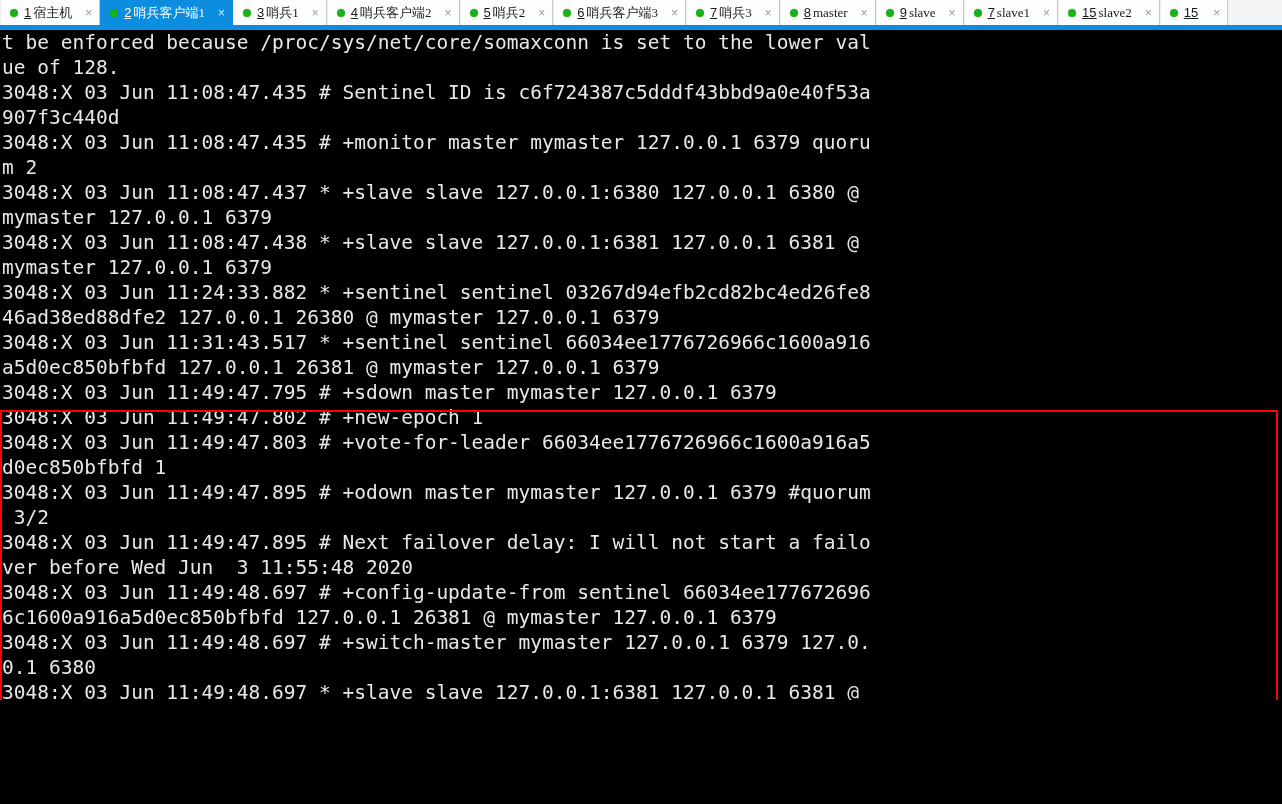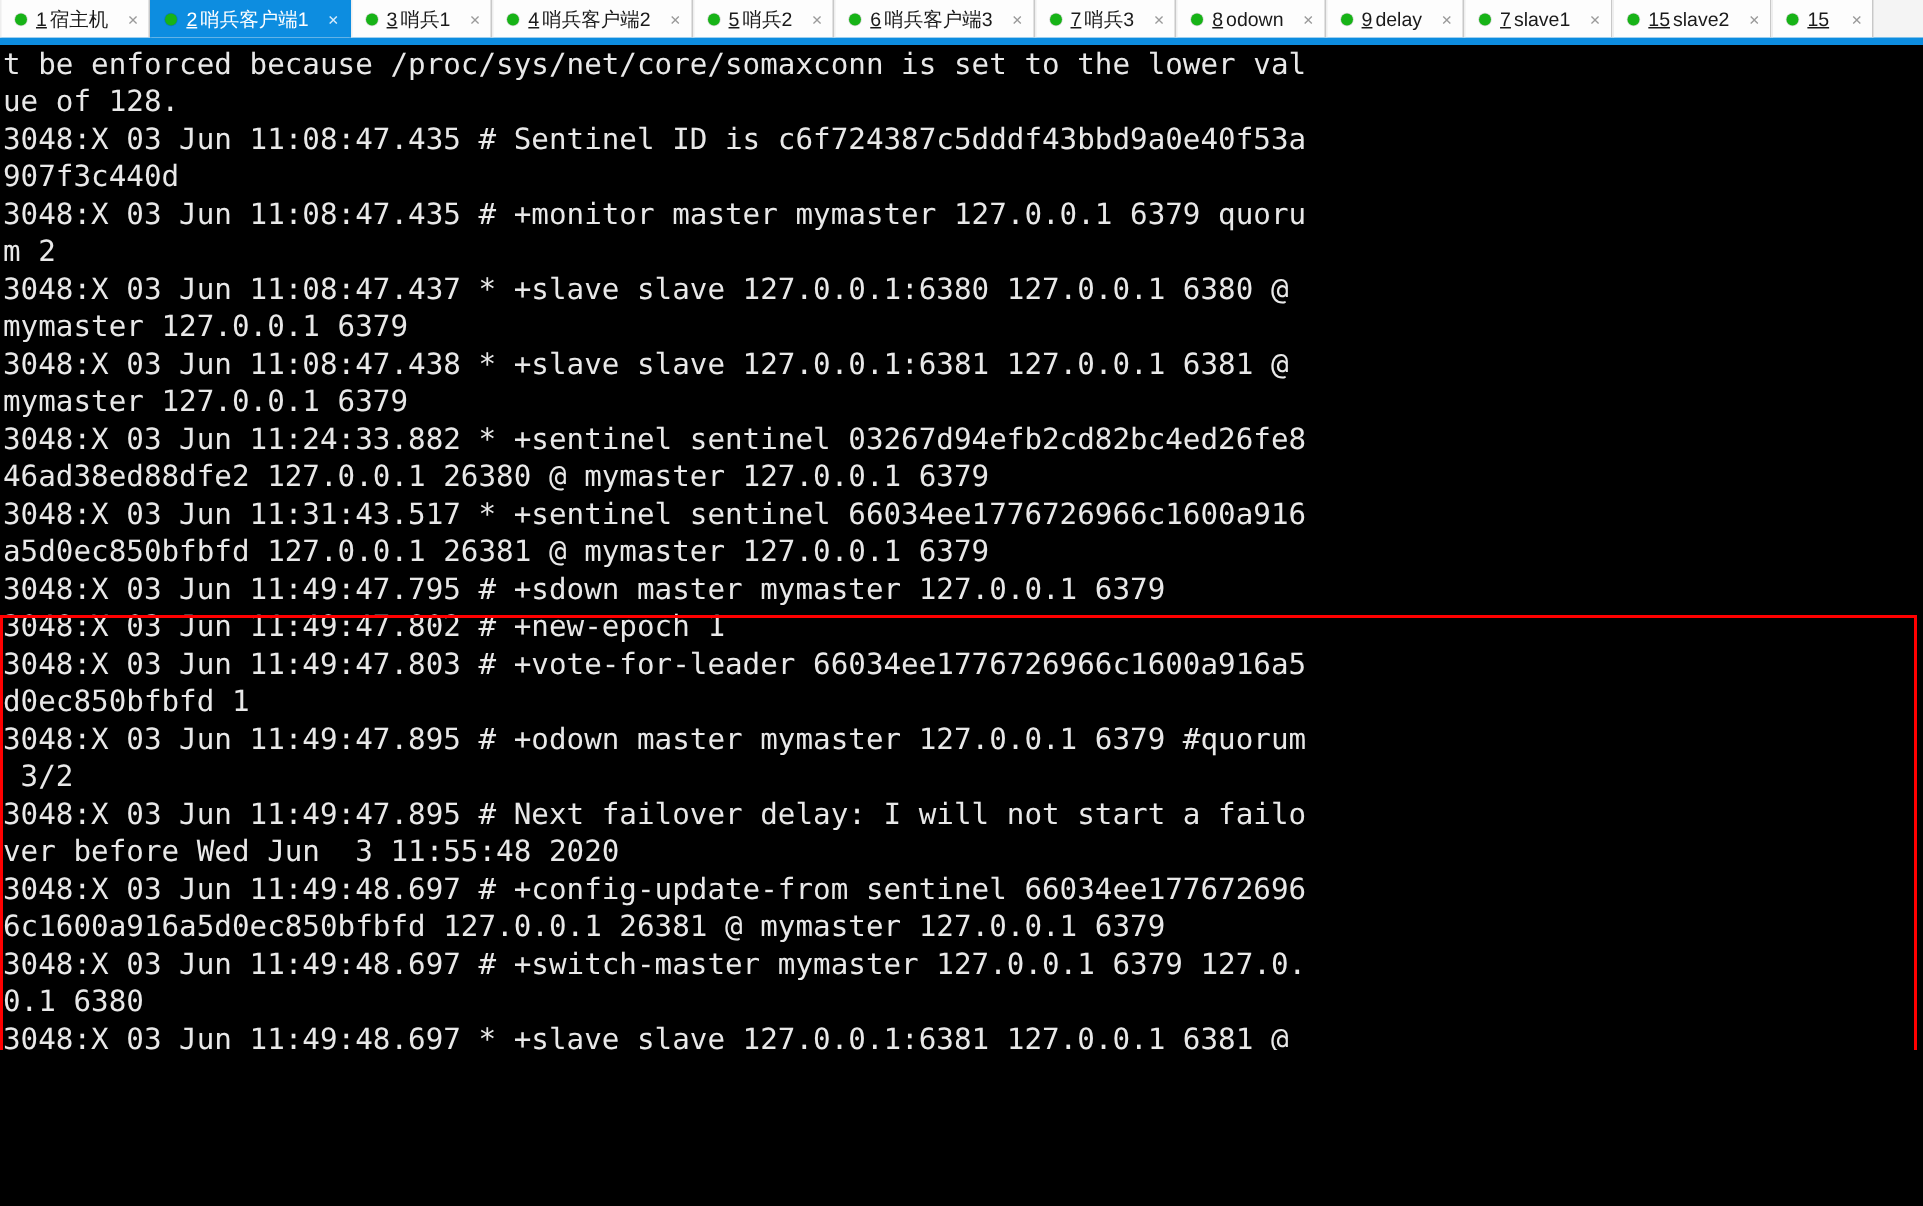--- a/index.html
+++ b/index.html
@@ -55,20 +55,21 @@
     margin-right: 6px;
     flex: 0 0 auto;
     box-shadow: 0 0 0 0.5px rgba(0,0,0,.15);
   }
   .tab .num {
     text-decoration: underline;
     margin-right: 2px;
   }
   .tab .label {
     margin-right: 10px;
+    font-family: Liberation Serif, serif;
   }
   .tab .close {
     font-size: 12px;
     color: #9a9a9a;
     line-height: 1;
     padding: 0 3px;
     flex: 0 0 auto;
   }
   .tab.active .close { color: #d7ecfb; }
 
@@ -147,27 +148,27 @@
     </div>
     <div class="tab">
       <span class="dot"></span>
       <span class="num">7</span>
       <span class="label">哨兵3</span>
       <span class="close">×</span>
     </div>
     <div class="tab">
       <span class="dot"></span>
       <span class="num">8</span>
-      <span class="label">odown</span>
+      <span class="label">master</span>
       <span class="close">×</span>
     </div>
     <div class="tab">
       <span class="dot"></span>
       <span class="num">9</span>
-      <span class="label">delay</span>
+      <span class="label">slave</span>
       <span class="close">×</span>
     </div>
     <div class="tab">
       <span class="dot"></span>
       <span class="num">7</span>
       <span class="label">slave1</span>
       <span class="close">×</span>
     </div>
     <div class="tab">
       <span class="dot"></span>

